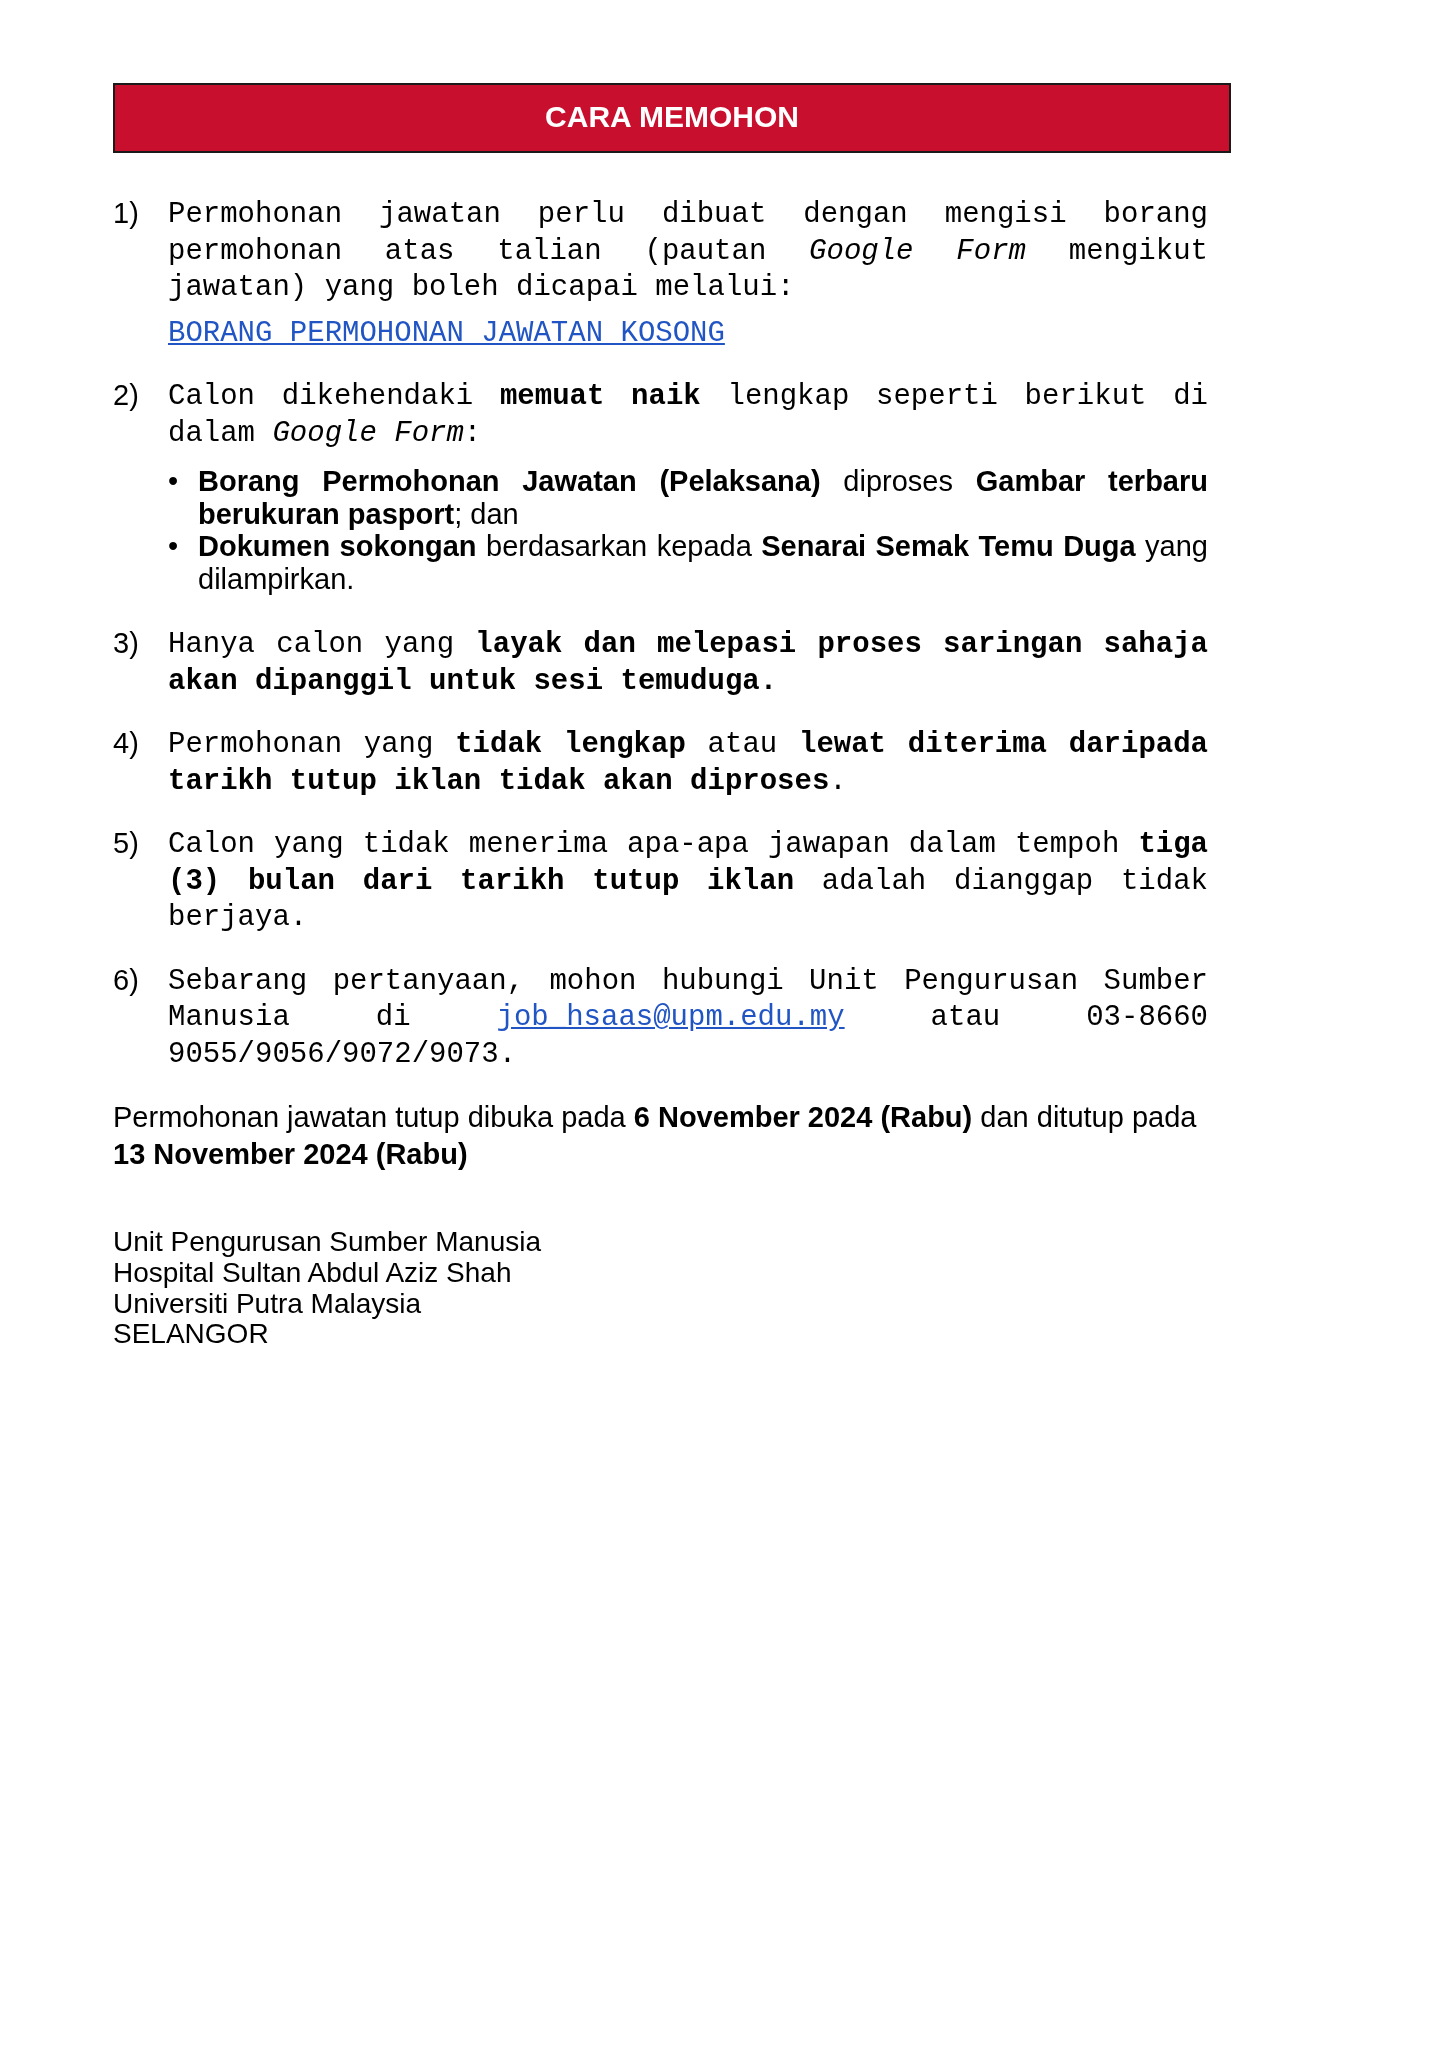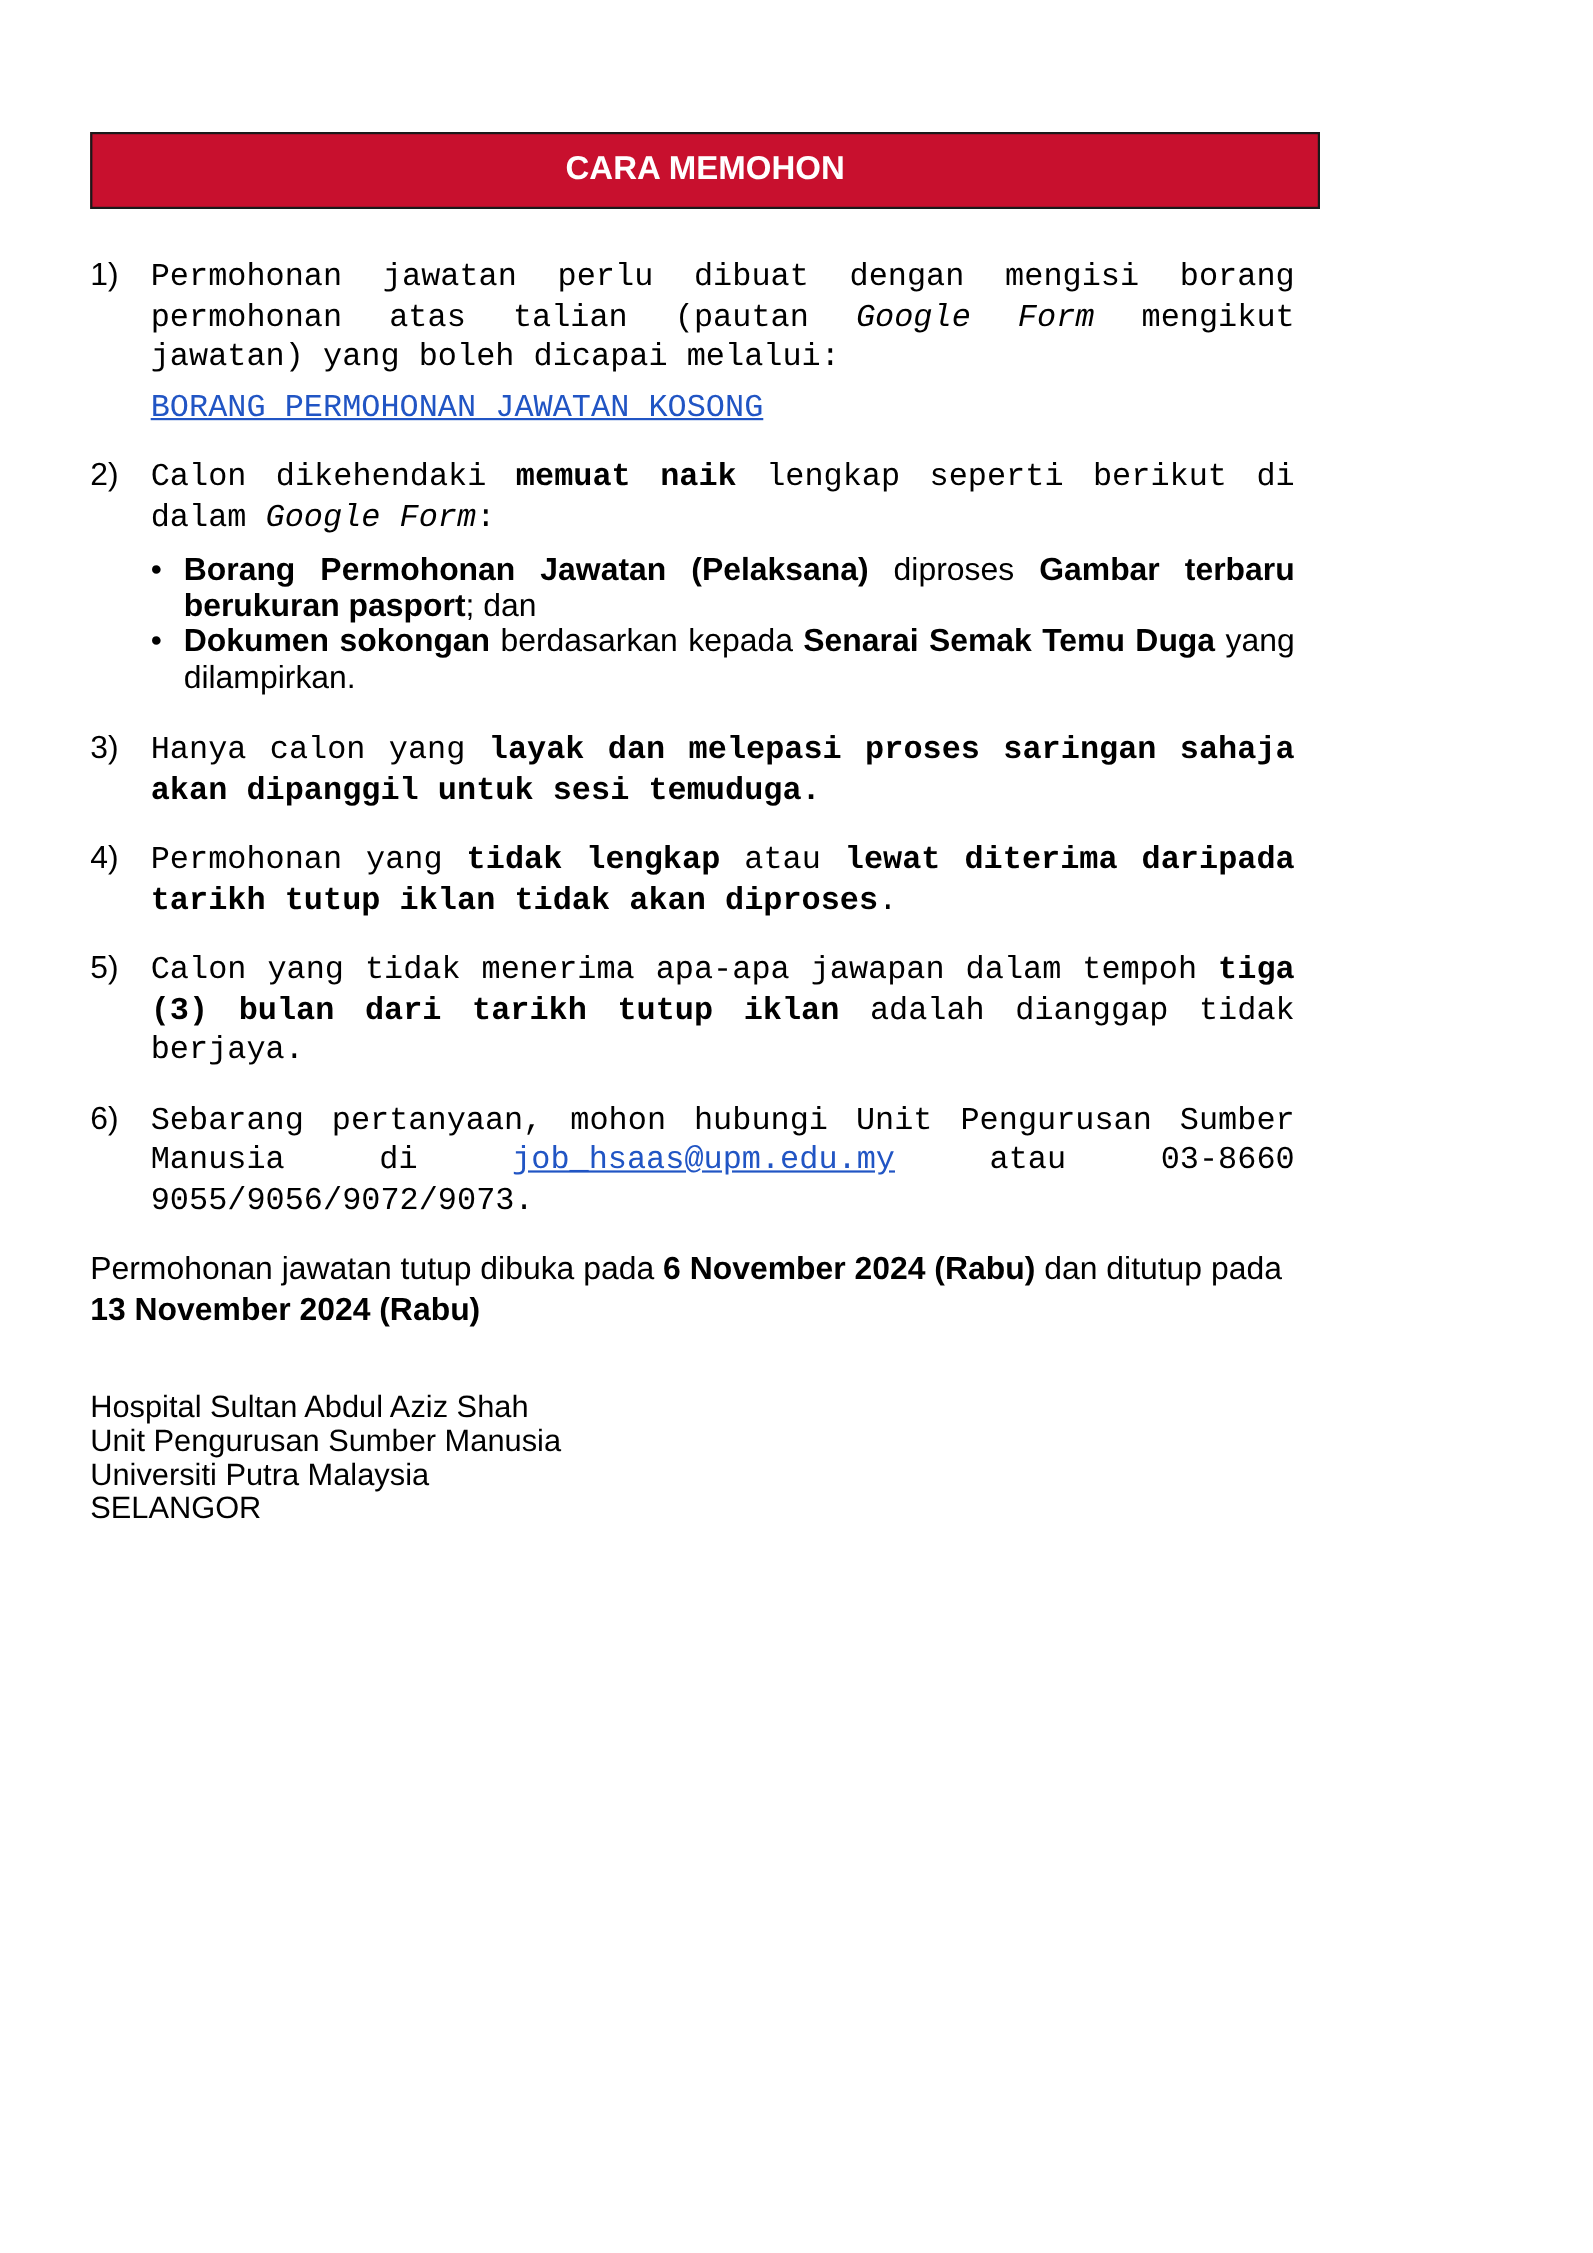--- a/index.html
+++ b/index.html
@@ -10,23 +10,23 @@
   *{box-sizing:border-box;}
   html,body{margin:0;padding:0;}
   body{
     width:1448px;height:2048px;overflow:hidden;
     background:#ffffff;color:var(--ink);
     font-family:"Liberation Sans","DejaVu Sans",sans-serif;
     font-size:29px;
   }
   .doc{
     position:relative;
-    margin-left:82px;
+    margin-left:113px;
     width:1118px;
-    padding-top:120px;
+    padding-top:83px;
   }
   .banner{
     width:100%;
     border:2px solid #1a1a1a;
     background:var(--banner-red);
     color:#ffffff;
     text-align:center;
     font-weight:bold;
     font-size:30px;
     padding:15px 0 17px 0;
@@ -138,19 +138,19 @@
     <span class="num">6)</span>
     <div class="body">
       <div class="jtext"><span>Sebarang pertanyaan, mohon hubungi Unit Pengurusan Sumber Manusia di </span><a class="doc-link">job_hsaas@upm.edu.my</a><span> atau 03-8660 9055/9056/9072/9073.</span></div>
     </div>
   </div>
 
 
   <div class="para"><span>Permohonan jawatan tutup dibuka pada </span><span class="b">6 November 2024 (Rabu)</span><span> dan ditutup pada </span><span class="b">13 November 2024 (Rabu)</span></div>
 
   <div class="address">
+    <div>Unit Pengurusan Sumber Manusia</div>
     <div>Hospital Sultan Abdul Aziz Shah</div>
-    <div>Unit Pengurusan Sumber Manusia</div>
     <div>Universiti Putra Malaysia</div>
     <div>SELANGOR</div>
   </div>
 
 </div>
 
 </body></html>

